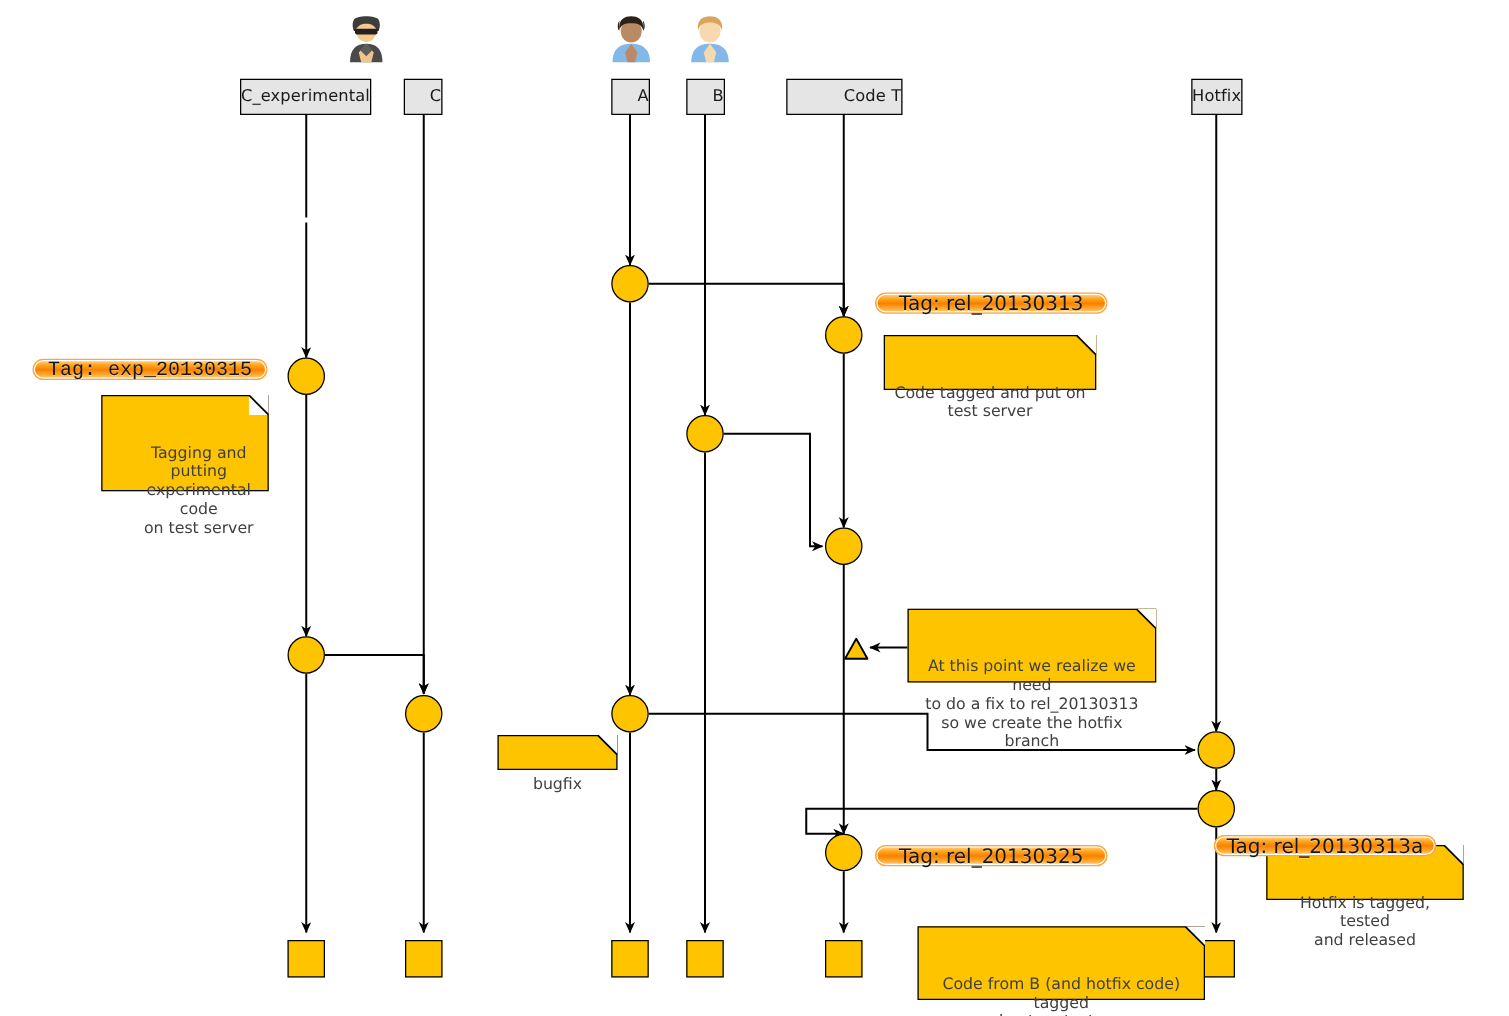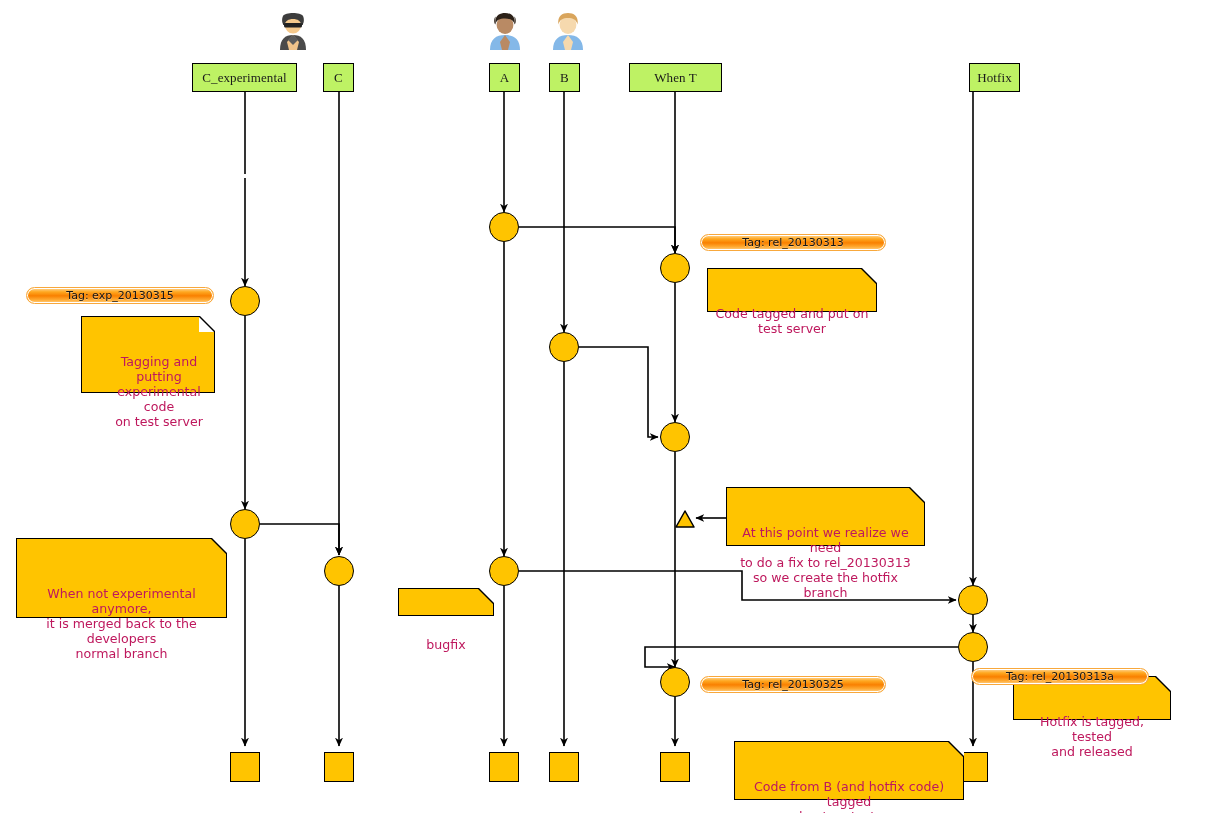--- a/index.html
+++ b/index.html
@@ -23,31 +23,30 @@
     left: 0; top: 0;
     width: 1207px;
     height: 813px;
     pointer-events: none;
   }
 
   
   .branch-box {
     position: absolute;
     box-sizing: border-box;
-    background: #bef264;
+    background: #e5e5e5;
     border: 1.6px solid #000000;
     color: #1a1a1a;
     font-size: 13px;
     line-height: 1;
     display: flex;
     align-items: center;
-    justify-content: center;
+    justify-content: flex-end;
     white-space: nowrap;
     letter-spacing: .1px;
-    font-family: Liberation Serif, serif;
   }
 
   
   .actor {
     position: absolute;
     width: 34px;
     height: 38px;
   }
 
   
@@ -76,21 +75,21 @@
     position: absolute;
     width: 20px;
     height: 18px;
   }
 
   
   .note {
     position: absolute;
     box-sizing: border-box;
     background: #FFC400;
-    color: #be185d;
+    color: #404040;
     font-size: 12.6px;
     line-height: 15px;
     text-align: center;
     padding: 7px 6px 7px 6px;
     white-space: pre-line;
     border-left: 1.4px solid #000;
     border-bottom: 1.4px solid #000;
     border-right: 1.4px solid #000;
     border-top: 1.4px solid #000;
   }
@@ -113,21 +112,21 @@
     border-radius: 9px;
     background: linear-gradient(to bottom,
                 #FFD79A 0%,
                 #FFA820 26%,
                 #F98000 52%,
                 #FFA930 78%,
                 #FFCF86 100%);
     border: 1.3px solid #F8A83C;
     box-shadow: 0 0 0 1px #ffffff inset;
     color: #161616;
-    font-size: 11px;
+    font-size: 16px;
     line-height: 14px;
     display: flex;
     align-items: center;
     justify-content: center;
     white-space: nowrap;
     text-shadow: 0 1px 0 rgba(255,255,255,.35);
   }
 </style>
 </head>
 <body>
@@ -218,23 +217,23 @@
   <div class="branch-box" style="left:323px; top:63px; width:31px; height:29px;">
     <span>C</span>
   </div>
   <div class="branch-box" style="left:489px; top:63px; width:31px; height:29px;">
     <span>A</span>
   </div>
   <div class="branch-box" style="left:549px; top:63px; width:31px; height:29px;">
     <span>B</span>
   </div>
   <div class="branch-box" style="left:629px; top:63px; width:93px; height:29px;">
-    <span>When T</span>
-  </div>
-  <div class="branch-box" style="left:953px; top:63px; width:51px; height:29px;margin-left:16px;">
+    <span>Code T</span>
+  </div>
+  <div class="branch-box" style="left:953px; top:63px; width:41px; height:29px;">
     <span>Hotfix</span>
   </div>
 
   <div class="commit" style="left:230px; top:286px;"></div>
   <div class="commit" style="left:230px; top:509px;"></div>
   <div class="commit" style="left:324px; top:556px;"></div>
   <div class="commit" style="left:489px; top:212px;"></div>
   <div class="commit" style="left:489px; top:556px;"></div>
   <div class="commit" style="left:549px; top:332px;"></div>
   <div class="commit" style="left:660px; top:253px;"></div>
@@ -270,41 +269,32 @@
 
   <div class="note" style="left:707px; top:268px; width:170px; height:44px;">
     <svg class="foldsvg" viewBox="0 0 16 16" xmlns="http://www.w3.org/2000/svg">
       <path d="M16,16 L16,0 L0,0 Z" fill="#ffffff"></path>
       <path d="M0,0 L16,16" stroke="#000" stroke-width="1.4" fill="none"></path>
     </svg>
     <div class="note-inner">Code tagged and put on
 test server</div>
   </div>
 
-  <div class="note" style="left:16px; top:538px; width:211px; height:80px; padding-top:17px;">
-    <svg class="foldsvg" viewBox="0 0 16 16" xmlns="http://www.w3.org/2000/svg">
-      <path d="M16,16 L16,0 L0,0 Z" fill="#ffffff"></path>
-      <path d="M0,0 L16,16" stroke="#000" stroke-width="1.4" fill="none"></path>
-    </svg>
-    <div class="note-inner">When not experimental anymore,
-it is merged back to the developers
-normal branch</div>
-  </div>
 
   <div class="note" style="left:726px; top:487px; width:199px; height:59px;">
     <svg class="foldsvg" viewBox="0 0 16 16" xmlns="http://www.w3.org/2000/svg">
       <path d="M16,16 L16,0 L0,0 Z" fill="#ffffff"></path>
       <path d="M0,0 L16,16" stroke="#000" stroke-width="1.4" fill="none"></path>
     </svg>
     <div class="note-inner">At this point we realize we need
 to do a fix to rel_20130313
 so we create the hotfix branch</div>
   </div>
 
-  <div class="note" style="left:398px; top:588px; width:96px; height:28px; padding-top:18px;">
+  <div class="note" style="left:398px; top:588px; width:96px; height:28px; padding-top:0;">
     <svg class="foldsvg" viewBox="0 0 16 16" xmlns="http://www.w3.org/2000/svg">
       <path d="M16,16 L16,0 L0,0 Z" fill="#ffffff"></path>
       <path d="M0,0 L16,16" stroke="#000" stroke-width="1.4" fill="none"></path>
     </svg>
     <div class="note-inner">bugfix</div>
   </div>
 
   <div class="note" style="left:1013px; top:676px; width:158px; height:44px;">
     <svg class="foldsvg" viewBox="0 0 16 16" xmlns="http://www.w3.org/2000/svg">
       <path d="M16,16 L16,0 L0,0 Z" fill="#ffffff"></path>
@@ -317,21 +307,21 @@
   <div class="note" style="left:705px; top:741px; width:230px; height:59px;margin-left:29px;">
     <svg class="foldsvg" viewBox="0 0 16 16" xmlns="http://www.w3.org/2000/svg">
       <path d="M16,16 L16,0 L0,0 Z" fill="#ffffff"></path>
       <path d="M0,0 L16,16" stroke="#000" stroke-width="1.4" fill="none"></path>
     </svg>
     <div class="note-inner">Code from B (and hotfix code) tagged
 and put on test server
 and the process continues as before</div>
   </div>
 
-  <div class="tag" style="left:26px; top:287px; width:188px;">
+  <div class="tag" style="left:26px; top:287px; width:188px;font-family:Liberation Mono, monospace;">
     <span>Tag: exp_20130315</span>
   </div>
   <div class="tag" style="left:700px; top:234px; width:186px;">
     <span>Tag: rel_20130313</span>
   </div>
   <div class="tag" style="left:971px; top:668px; width:178px;">
     <span>Tag: rel_20130313a</span>
   </div>
   <div class="tag" style="left:700px; top:676px; width:186px;">
     <span>Tag: rel_20130325</span>

